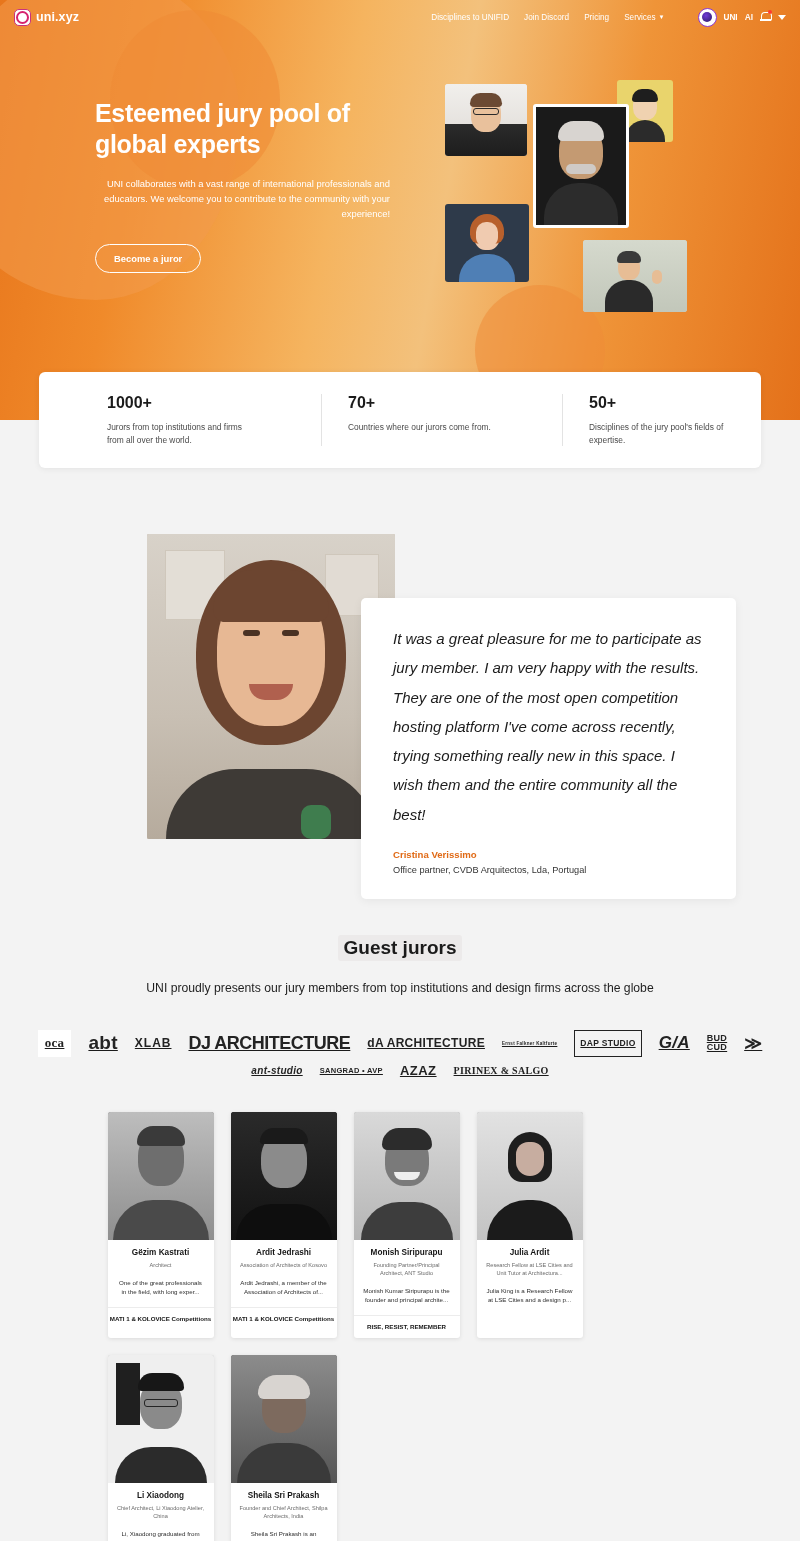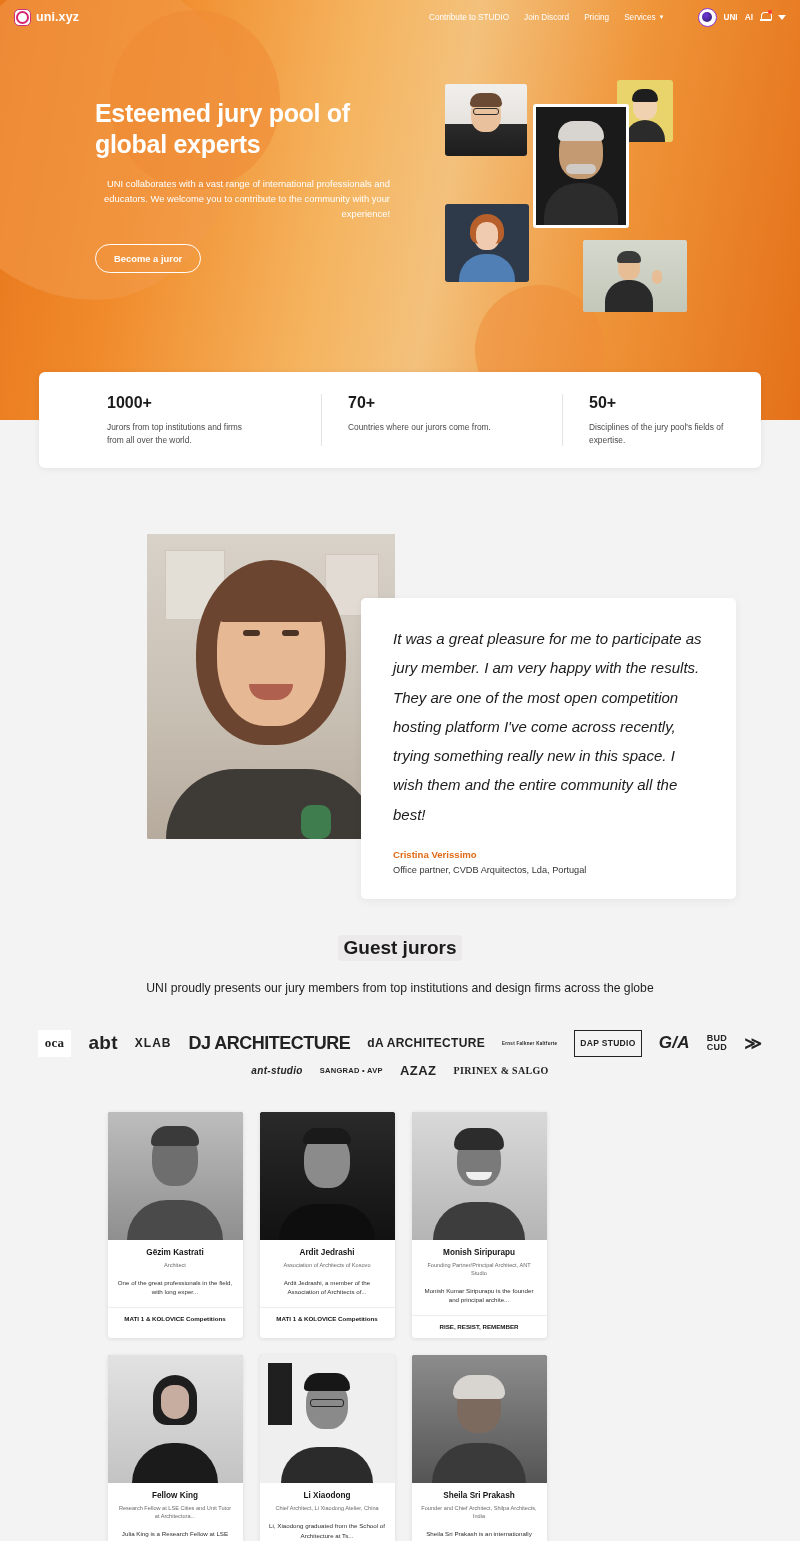--- a/index.html
+++ b/index.html
@@ -146,31 +146,31 @@
     text-align: center; font-size: 19px; font-weight: 700;
     background: #eceaea; display: inline-block; padding: 2px 6px; border-radius: 3px;
   }
   .title-row { text-align: center; }
   .section-sub {
     text-align: center; font-size: 12.2px; color: #1f1f1f; margin-top: 18px; line-height: 1.5;
     font-weight: 500;
   }
 
   .logos { width: 560px; margin: 32px auto 0; }
-  .logo-row { display: flex; justify-content: center; align-items: center; gap: 17px; }
+  .logo-row { display: flex; justify-content: center; align-items: center; gap: 17px; text-decoration: underline; }
   .logo-row + .logo-row { }
   .logo {
     height: 27px; display: flex; align-items: center; justify-content: center;
     color: #232323; font-weight: 700; letter-spacing: .3px; white-space: nowrap;
   }
 
   
   .cards { width: 585px; margin: 28px auto 0; display: flex; flex-wrap: wrap; gap: 17px; }
   .card {
-    width: 135px; background: #fff; border-radius: 3px; overflow: hidden;
+    width: 106px; background: #fff; border-radius: 3px; overflow: hidden;
     box-shadow: 0 1px 4px rgba(0,0,0,.10);
   }
   .card-img { width: 100%; height: 128px; background: #8e8e8e; position: relative; overflow: hidden; }
   .card-body { padding: 8px 9px 0; text-align: center; }
   .c-name { font-size: 8.2px; font-weight: 700; color: #151515; }
   .c-role { font-size: 5.6px; color: #6b6b6b; margin-top: 4px; line-height: 1.45; }
   .c-desc { font-size: 6.2px; color: #2e2e2e; margin-top: 9px; line-height: 1.55; }
   .c-tag {
     margin: 10px 0 0; border-top: 1px solid #ececec; padding: 7px 0 8px;
     font-size: 6.2px; font-weight: 700; color: #151515; text-align: center;
@@ -184,21 +184,21 @@
   <div class="blob b2"></div>
   <div class="blob b3"></div>
 
   <nav class="nav">
     <div class="brand">
       <span class="brand-logo"></span>
       <span class="brand-name">uni.xyz</span>
     </div>
 
     <div class="nav-links">
-      <a href="#">Contribute to STUDIO</a>
+      <a href="#">Disciplines to UNIFID</a>
       <a href="#">Join Discord</a>
       <a href="#">Pricing</a>
       <span class="navlink"><span>Services</span><span class="nav-caret">▼</span></span>
 
       <div class="nav-right">
         <span class="avatar-ring"></span>
         <span class="uni-label">UNI</span>
         <span class="ai-label">AI</span>
         <span class="bell">
             <span class="bell-dot"></span>
@@ -394,21 +394,21 @@
       <div class="card-img">
         <div class="face" style="background:#d5d5d5">
           <div style="position:absolute;inset:0;background:linear-gradient(180deg,#e2e2e2,#c3c3c3)"></div>
           <div class="f-head" style="width:34px;height:42px;top:26px;background:#b79f92"></div>
           <div style="position:absolute;left:50%;transform:translateX(-50%);top:20px;width:44px;height:50px;background:#1e1e1e;border-radius:22px 22px 14px 14px"></div>
           <div style="position:absolute;left:50%;transform:translateX(-50%);top:30px;width:28px;height:34px;background:#c7ada0;border-radius:14px 14px 16px 16px"></div>
           <div style="position:absolute;left:50%;transform:translateX(-50%);bottom:0;width:86px;height:40px;background:#1b1b1b;border-radius:40px 40px 0 0"></div>
         </div>
       </div>
       <div class="card-body">
-        <div class="c-name">Fellow King</div>
+        <div class="c-name">Julia Ardit</div>
         <div class="c-role">Research Fellow at LSE Cities and Unit Tutor at Architectura...</div>
         <div class="c-desc">Julia King is a Research Fellow at LSE Cities and a design p...</div>
       </div>
 
     </div>
 
     <div class="card">
       <div class="card-img">
         <div class="face" style="background:#efefef">
           <div style="position:absolute;inset:0;background:#efefef"></div>

